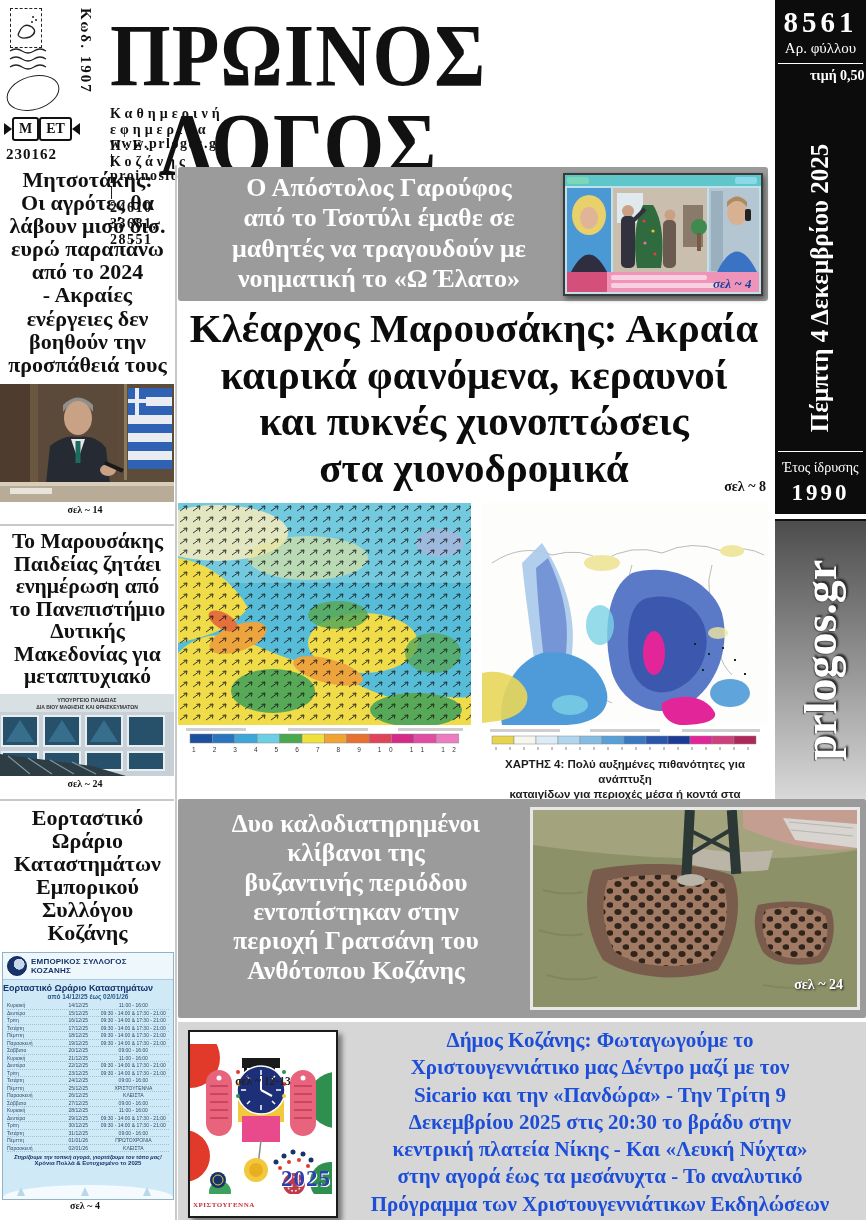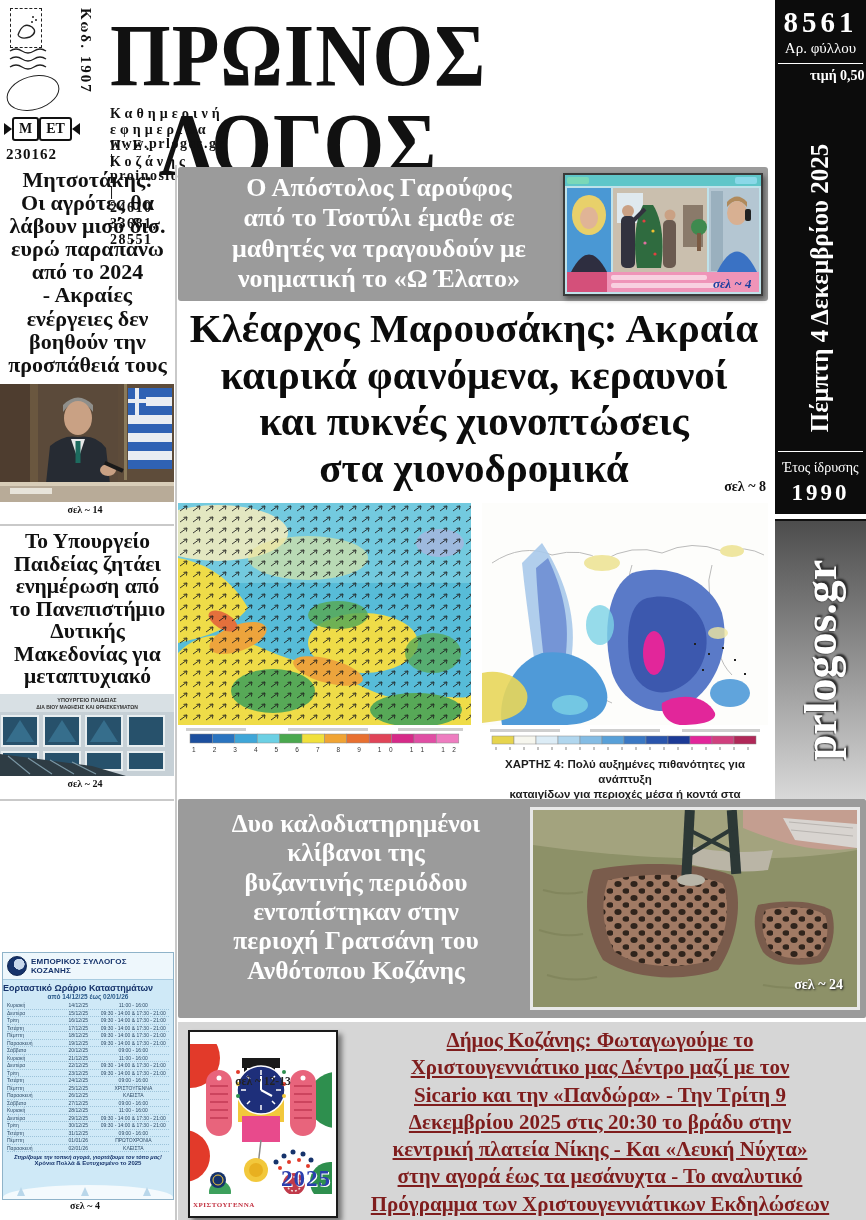--- a/index.html
+++ b/index.html
@@ -89,21 +89,21 @@
   .ki-title{position:absolute;left:8px;top:10px;width:340px;color:#fff;font-weight:bold;font-size:25.5px;text-align:center;}
   .ki-title .tl{line-height:1.15;}
   .ki-photo{position:absolute;left:352px;top:8px;width:324px;height:197px;border:3px solid #e8e8e8;background:#8d9168;}
   .ki-page{position:absolute;right:14px;bottom:14px;color:#fff;font-weight:bold;font-size:14px;text-shadow:1px 1px 2px #222;}
 
   .bottom-box{left:178px;top:1022px;width:688px;height:198px;background:#d6d6d6;}
   .xp{position:absolute;left:10px;top:8px;width:146px;height:184px;background:#fff;border:2px solid #1a1a1a;box-shadow:4px 4px 5px rgba(0,0,0,.45);overflow:hidden;}
   .xp-page{position:absolute;top:3px;left:0;right:0;text-align:center;font-weight:bold;font-size:11.5px;color:#222;margin-top:40px;}
   .xp-year{position:absolute;right:5px;bottom:24px;font-weight:bold;font-size:23px;color:#2b3fae;letter-spacing:1px;text-shadow:1px 1px 0 #fff;}
   .xp-caption{position:absolute;left:3px;bottom:7px;font-weight:bold;font-size:7px;color:#c23040;letter-spacing:.5px;}
-  .bs-text{position:absolute;left:164px;top:5px;right:8px;text-align:center;font-weight:bold;font-size:21px;color:#7f1d1d;text-decoration:underline;}
+  .bs-text{position:absolute;left:164px;top:5px;right:8px;text-align:center;font-weight:bold;font-size:21px;color:#1d4ed8;}
   .bs-text .tl{line-height:1.3;}
 </style>
 </head>
 <body>
 
 <div class="page">
 
   <div class="abs">
     <div class="abs stamp-box">
       <svg width="30" height="38" viewBox="0 0 30 38">
@@ -191,21 +191,21 @@
       <rect x="104" y="80" width="20" height="4" fill="#1a1a1a" transform="rotate(24 112 82)"></rect>
       <rect y="98" width="174" height="20" fill="#b8ab98"></rect>
       <rect y="98" width="174" height="4" fill="#d8cdb8"></rect>
       <rect x="10" y="104" width="42" height="6" fill="#e8e4da"></rect>
     </svg>
   </div>
   <div class="abs lpage" style="top:504px">σελ ~ 14</div>
   <div class="abs lhr" style="top:524px"></div>
 
   <div class="abs ltitle a2-title">
-    <div class="tl">Το Υπουργείο</div>
+    <div class="tl">Το Μαρουσάκης</div>
       <div class="tl">Παιδείας ζητάει</div>
       <div class="tl">ενημέρωση από</div>
       <div class="tl">το Πανεπιστήμιο</div>
       <div class="tl">Δυτικής</div>
       <div class="tl">Μακεδονίας για</div>
       <div class="tl">μεταπτυχιακό</div>
   </div>
   <div class="abs lphoto" style="top:694px;height:82px">
     <svg width="174" height="82" viewBox="0 0 174 82">
       <rect width="174" height="82" fill="#c6d0d6"></rect>
@@ -225,20 +225,28 @@
       <polygon points="6,48 20,26 34,48" fill="#3d7a9a" opacity=".7"></polygon>
       <polygon points="48,48 62,26 76,48" fill="#3d7a9a" opacity=".7"></polygon>
       <polygon points="90,48 104,26 118,48" fill="#3d7a9a" opacity=".7"></polygon>
       <polygon points="0,82 0,60 92,72 126,82" fill="#2e3c44"></polygon>
       <path d="M8,62 L30,80 M28,64 L52,80 M50,66 L74,80 M72,68 L96,80" stroke="#7a96a4" stroke-width="1.2"></path>
     </svg>
   </div>
   <div class="abs lpage" style="top:778px">σελ ~ 24</div>
   <div class="abs lhr" style="top:799px"></div>
 
+  <div class="abs ltitle a3-title">
+    <div class="tl">Εορταστικό</div>
+      <div class="tl">Ωράριο</div>
+      <div class="tl">Καταστημάτων</div>
+      <div class="tl">Εμπορικού</div>
+      <div class="tl">Συλλόγου</div>
+      <div class="tl">Κοζάνης</div>
+  </div>
   <div class="abs ec-poster">
     <div class="ec-head">
       <span class="ec-logo"></span>
       <span class="ec-org">ΕΜΠΟΡΙΚΟΣ ΣΥΛΛΟΓΟΣ ΚΟΖΑΝΗΣ</span>
     </div>
     <div class="ec-title">Εορταστικό Ωράριο Καταστημάτων</div>
     <div class="ec-sub">από 14/12/25 έως 02/01/26</div>
     <div class="ec-table">
       <div class="ec-row">
           <span class="d1">Κυριακή</span>

